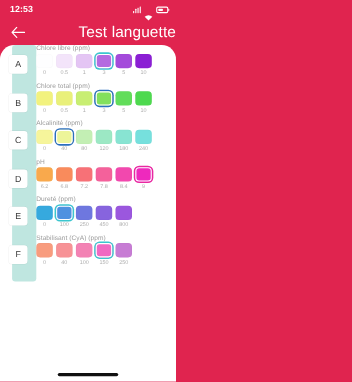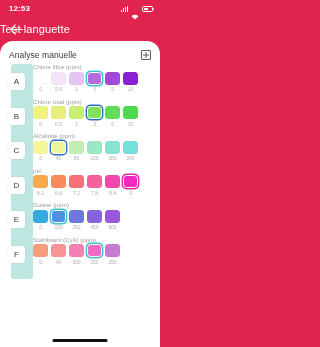--- a/index.html
+++ b/index.html
@@ -28,22 +28,22 @@
   .batt span { display:block; height:100%; width:62%; background:#fff; border-radius:.5px; }
   .batt:after { content:""; position:absolute; right:-2.2px; top:1.6px; width:1.2px; height:2.4px; background:#fff; border-radius:0 1px 1px 0; }
 
   
   .navbar {
     height:24px; display:flex; align-items:center; position:relative;
     padding:0 8px; color:#fff;
   }
   .backbtn { width:16px; height:16px; display:flex; align-items:center; justify-content:center; cursor:pointer; }
   .navtitle {
-    position:absolute; left:0; right:0; text-align:left;
-    font-size:11px; letter-spacing:.1px; pointer-events:none;
+    position:absolute; left:0; right:0; text-align:right;
+    font-size:14px; letter-spacing:.1px; pointer-events:none;
   }
 
   
   .card {
     position:absolute; top:41px; left:0; right:0; bottom:0;
     background:#fff; border-radius:13px 13px 0 0; overflow:hidden;
   }
   .cardhead {
     display:flex; align-items:center; justify-content:space-between;
     padding:9px 9px 4px 9px;
@@ -126,24 +126,20 @@
   <div class="navbar">
     <div class="backbtn">
       <svg width="13" height="11" viewBox="0 0 20 16">
         <path d="M8 1 1.5 8 8 15M1.8 8H19" stroke="#fff" stroke-width="1.7" fill="none" stroke-linecap="round" stroke-linejoin="round"></path>
       </svg>
     </div>
     <div class="navtitle">Test languette</div>
   </div>
 
   <div class="card">
-    <div class="cardhead">
-      <div class="cardtitle">Analyse manuelle</div>
-      <div class="gridicon"></div>
-    </div>
 
     <div class="content">
       <div class="rail"></div>
       <div class="rows" id="rows">
           <div class="row">
             <div class="badgecell">
               <div class="badge">A</div>
             </div>
             <div class="rowmain">
               <div class="rowlabel">Chlore libre (ppm)</div>

